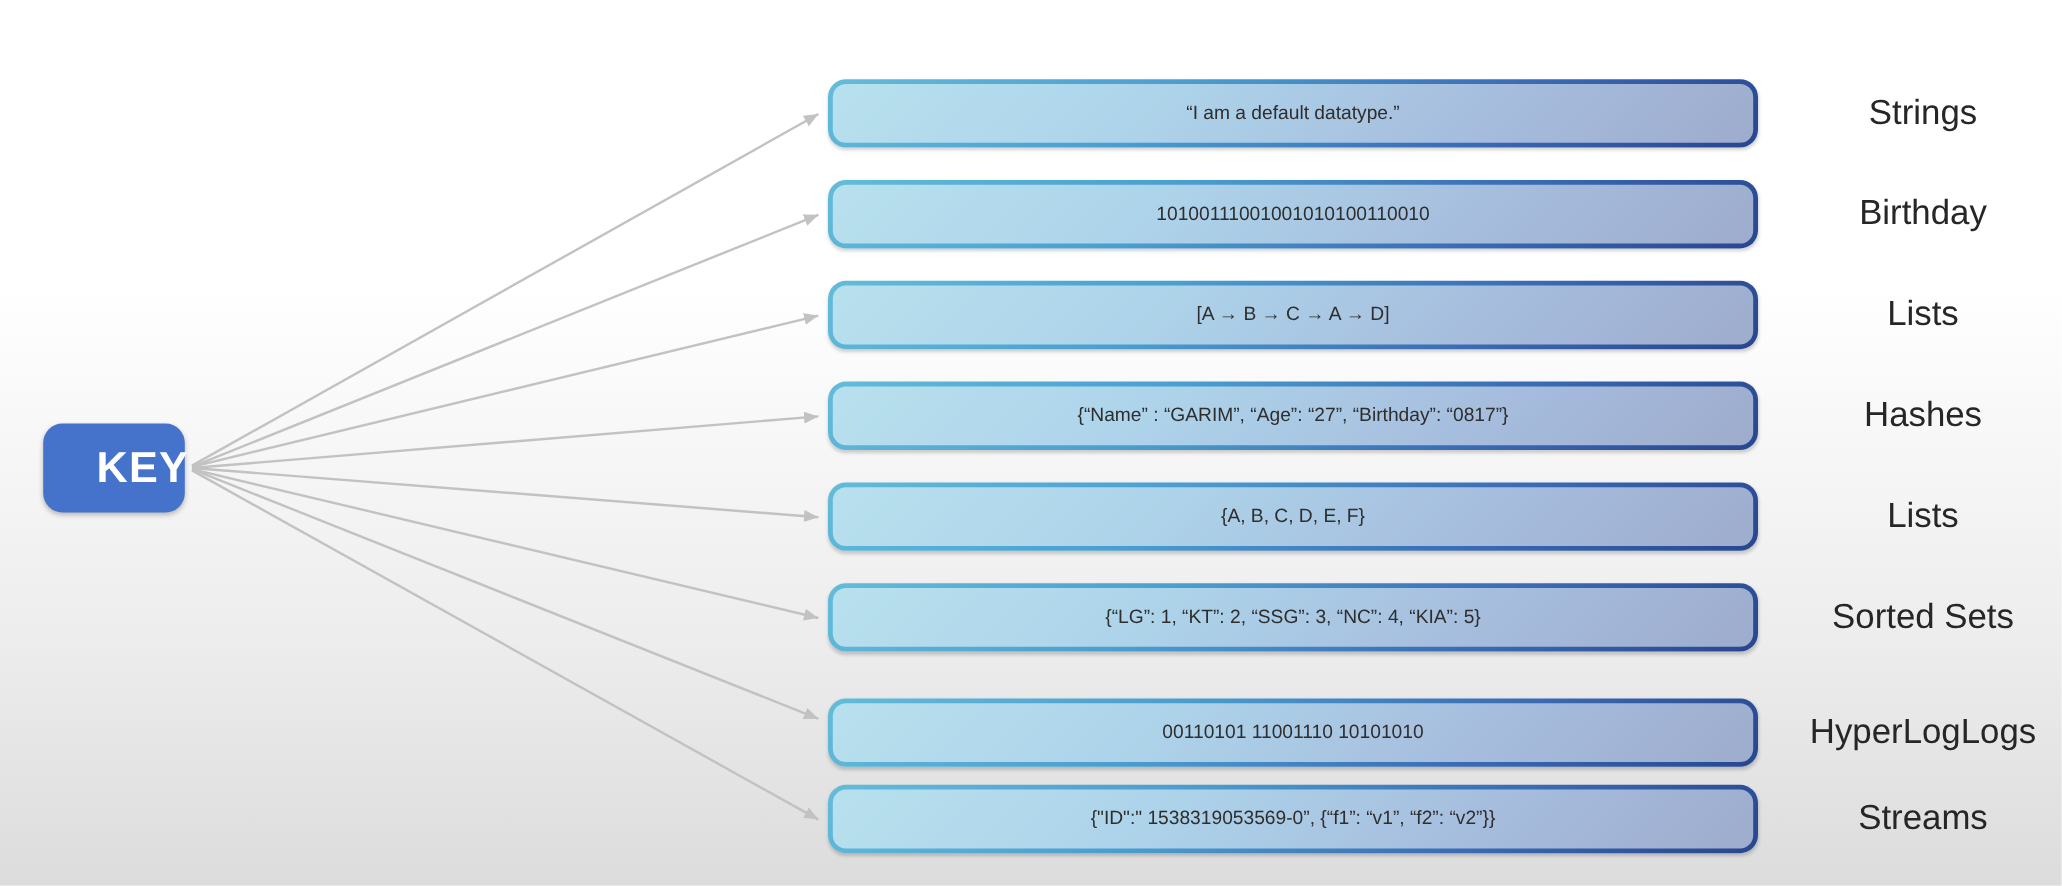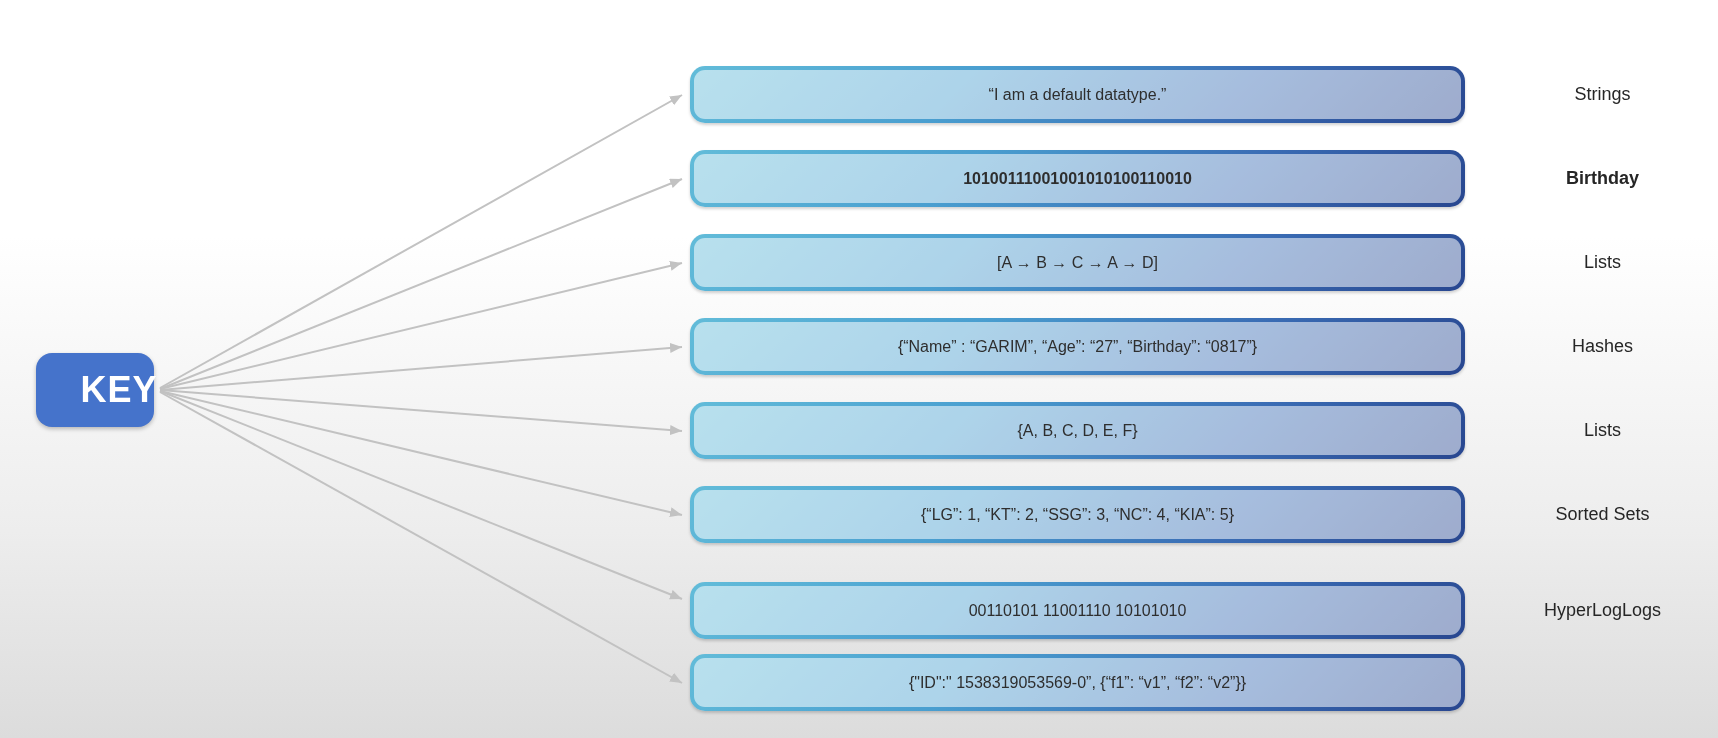--- a/index.html
+++ b/index.html
@@ -64,26 +64,26 @@
     white-space: nowrap;
   }
   .type-label {
     position: absolute;
     left: 1495px;
     width: 215px;
     height: 57px;
     display: flex;
     align-items: center;
     justify-content: center;
-    font-size: 18px;
+    font-size: 29px;
     color: #262626;
     white-space: nowrap;
   }
   .r1 { top: 66px; }
-  .r2 { top: 150px; font-weight: bold; }
+  .r2 { top: 150px; }
   .r3 { top: 234px; text-align: center; }
   .r4 { top: 318px; }
   .r5 { top: 402px; }
   .r6 { top: 486px; }
   .r7 { top: 570px; margin-top: 12px; }
   .r8 { top: 654px; }
 </style>
 </head>
 <body>
 
@@ -158,14 +158,15 @@
         <span>00110101 11001110 10101010</span>
       </div>
   </div>
   <div class="type-label r7">HyperLogLogs</div>
 
   <div class="value-box r8">
     <div class="value-inner">
         <span>{"ID":" 1538319053569-0”, {“f1”: “v1”, “f2”: “v2”}}</span>
       </div>
   </div>
+  <div class="type-label r8">Streams</div>
 
 </div>
 
 </body></html>

